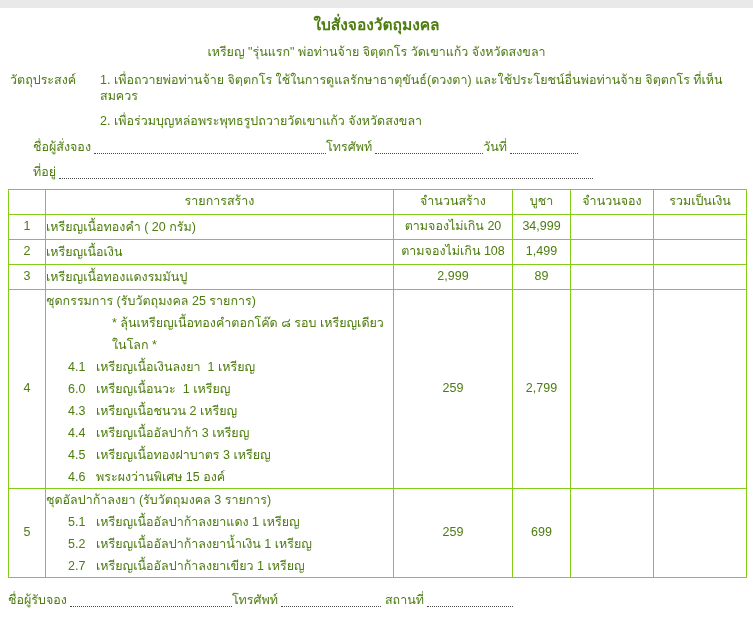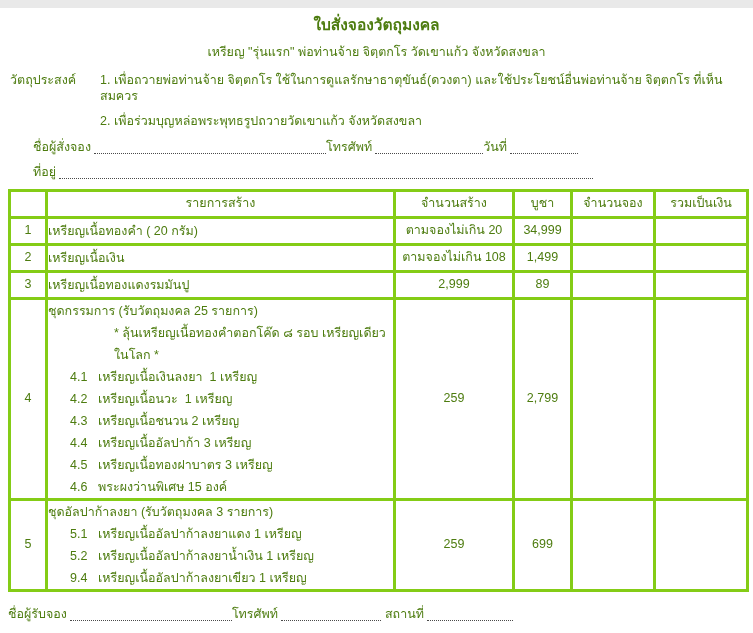--- a/index.html
+++ b/index.html
@@ -17,21 +17,21 @@
   .field-row{display:flex;align-items:flex-start;}
   .orderer-row{margin-left:33px;margin-top:3px;margin-right:175px;}
   .address-row{margin-left:33px;margin-top:9px;margin-right:160px;}
   .receiver-row{margin-left:8px;margin-top:15px;margin-right:240px;}
   .fld-label{white-space:nowrap;padding-right:3px;}
   .dots{display:inline-block;border-bottom:1.5px dotted #4a4a4a;height:13px;flex:0 0 auto;}
   .dots.flex{flex:1 1 auto;}
   .w262{width:262px;} .w108{width:108px;} .w68{width:68px;}
   .w170{width:170px;} .w100{width:100px;} .w86{width:86px;}
   table.order{border-collapse:collapse;table-layout:fixed;margin:9px 0 0 8px;width:738px;}
-  table.order th,table.order td{border:3px solid #84cc16;padding:0;vertical-align:middle;}
+  table.order th,table.order td{border:1px solid #84cc16;padding:0;vertical-align:middle;}
   table.order th{font-weight:normal;height:24px;text-align:center;}
   td.col-no{text-align:center;}
   td.col-item{padding:1px 4px 1px 6px;}
   td.col-made,td.col-price,td.col-reserved,td.col-amount{text-align:center;}
   tr.single td{height:24px;}
   .item-line{line-height:22px;white-space:pre-wrap;}
   .line-star{padding-left:66px;}
   .line-sub{padding-left:22px;display:flex;}
   .sub-num{flex:0 0 28px;}
   .notes{position:relative;margin-top:13px;padding-left:65px;}
@@ -117,38 +117,38 @@
           <td class="col-price">89</td>
           <td class="col-reserved"></td>
           <td class="col-amount"></td>
         </tr>
         <tr class="multi">
           <td class="col-no">4</td>
           <td class="col-item">
             <div class="item-line line-plain">ชุดกรรมการ (รับวัตถุมงคล 25 รายการ)</div>
             <div class="item-line line-star">* ลุ้นเหรียญเนื้อทองคำตอกโค๊ด ๘ รอบ เหรียญเดียวในโลก *</div>
             <div class="item-line line-sub"><span class="sub-num">4.1</span><span class="sub-text">เหรียญเนื้อเงินลงยา  1 เหรียญ</span></div>
-            <div class="item-line line-sub"><span class="sub-num">4.2</span><span class="sub-text">เหรียญเนื้อนวะ  1 เหรียญ</span></div>
+            <div class="item-line line-sub"><span class="sub-num">6.0</span><span class="sub-text">เหรียญเนื้อนวะ  1 เหรียญ</span></div>
             <div class="item-line line-sub"><span class="sub-num">4.3</span><span class="sub-text">เหรียญเนื้อชนวน 2 เหรียญ</span></div>
             <div class="item-line line-sub"><span class="sub-num">4.4</span><span class="sub-text">เหรียญเนื้ออัลปาก้า 3 เหรียญ</span></div>
             <div class="item-line line-sub"><span class="sub-num">4.5</span><span class="sub-text">เหรียญเนื้อทองฝาบาตร 3 เหรียญ</span></div>
             <div class="item-line line-sub"><span class="sub-num">4.6</span><span class="sub-text">พระผงว่านพิเศษ 15 องค์</span></div>
           </td>
           <td class="col-made">259</td>
           <td class="col-price">2,799</td>
           <td class="col-reserved"></td>
           <td class="col-amount"></td>
         </tr>
         <tr class="multi">
           <td class="col-no">5</td>
           <td class="col-item">
             <div class="item-line line-plain">ชุดอัลปาก้าลงยา (รับวัตถุมงคล 3 รายการ)</div>
             <div class="item-line line-sub"><span class="sub-num">5.1</span><span class="sub-text">เหรียญเนื้ออัลปาก้าลงยาแดง 1 เหรียญ</span></div>
             <div class="item-line line-sub"><span class="sub-num">5.2</span><span class="sub-text">เหรียญเนื้ออัลปาก้าลงยาน้ำเงิน 1 เหรียญ</span></div>
-            <div class="item-line line-sub"><span class="sub-num">9.4</span><span class="sub-text">เหรียญเนื้ออัลปาก้าลงยาเขียว 1 เหรียญ</span></div>
+            <div class="item-line line-sub"><span class="sub-num">2.7</span><span class="sub-text">เหรียญเนื้ออัลปาก้าลงยาเขียว 1 เหรียญ</span></div>
           </td>
           <td class="col-made">259</td>
           <td class="col-price">699</td>
           <td class="col-reserved"></td>
           <td class="col-amount"></td>
         </tr>
       </tbody>
   </table>
 
   <div class="field-row receiver-row">

